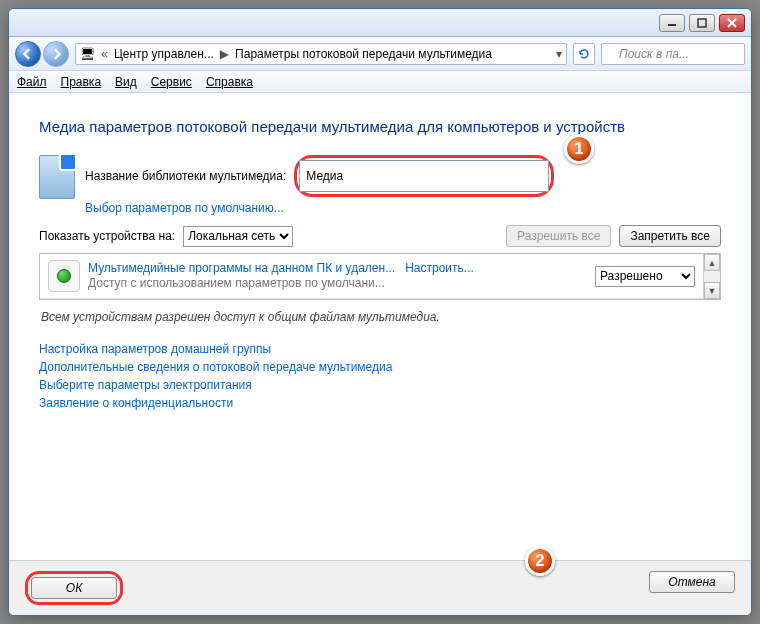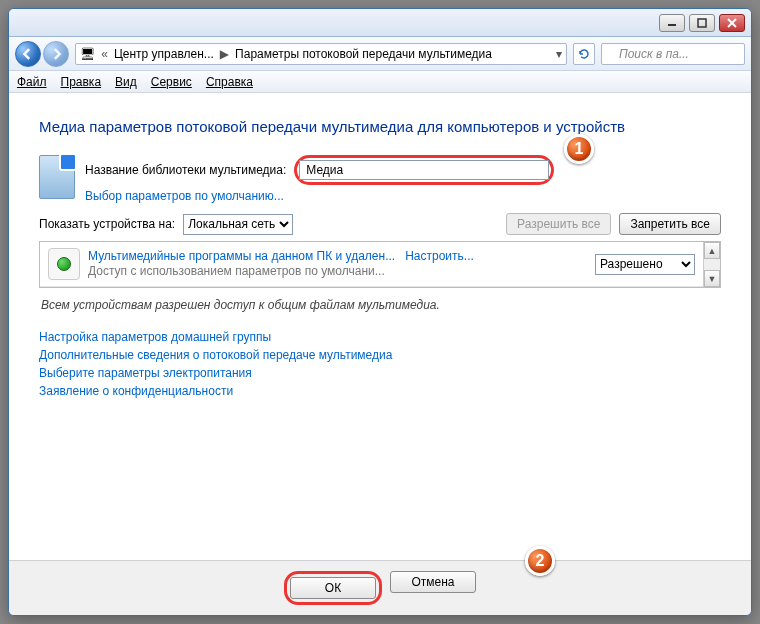--- a/index.html
+++ b/index.html
@@ -131,21 +131,21 @@
   }
   .lib-text{display:flex;flex-direction:column;gap:4px;flex:1;}
   .lib-label-row{display:flex;align-items:center;gap:8px;}
   .lib-input-wrap{
     border:3px solid #e33;border-radius:18px;
     padding:2px;
     display:flex;align-items:center;
     flex:1;max-width:260px;
   }
   .lib-input{
-    flex:1;height:20px;border:1px solid #8a9bb0;
+    flex:1;height:32px;border:1px solid #8a9bb0;
     padding:8px 6px;font-family:inherit;font-size:12px;
   }
   a.link{color:var(--link);text-decoration:none;}
   .show-row{
     display:flex;align-items:center;gap:8px;margin:10px 0 6px;
   }
   select.combo{
     height:21px;border:1px solid #8a9bb0;background:#fff;font:inherit;
   }
   .btn{
@@ -181,21 +181,21 @@
     display:flex;flex-direction:column;justify-content:space-between;
   }
   .scroll-stub div{height:17px;background:linear-gradient(#fdfdfd,#e2e2e2);border:1px solid #bbb;font-size:9px;display:flex;align-items:center;justify-content:center;color:#555;}
   .status-line{font-style:italic;color:#444;margin:10px 2px 18px;}
   .links-block{display:flex;flex-direction:column;gap:4px;}
   
   .footer{
     border-top:1px solid #d0d0d0;
     background:var(--panel);
     padding:10px 16px;
-    display:flex;justify-content:center;gap:8px;
+    display:flex;justify-content:space-between;gap:8px;font-style:italic;
   }
   .ok-wrap{
     border:3px solid #e33;border-radius:14px;padding:3px;
   }
   .btn.wide{width:86px;}
   
   .callout{
     position:absolute;
     width:30px;height:30px;border-radius:50%;
     background:radial-gradient(circle at 30% 30%,#ff9a5b,#d94a0f 70%);

